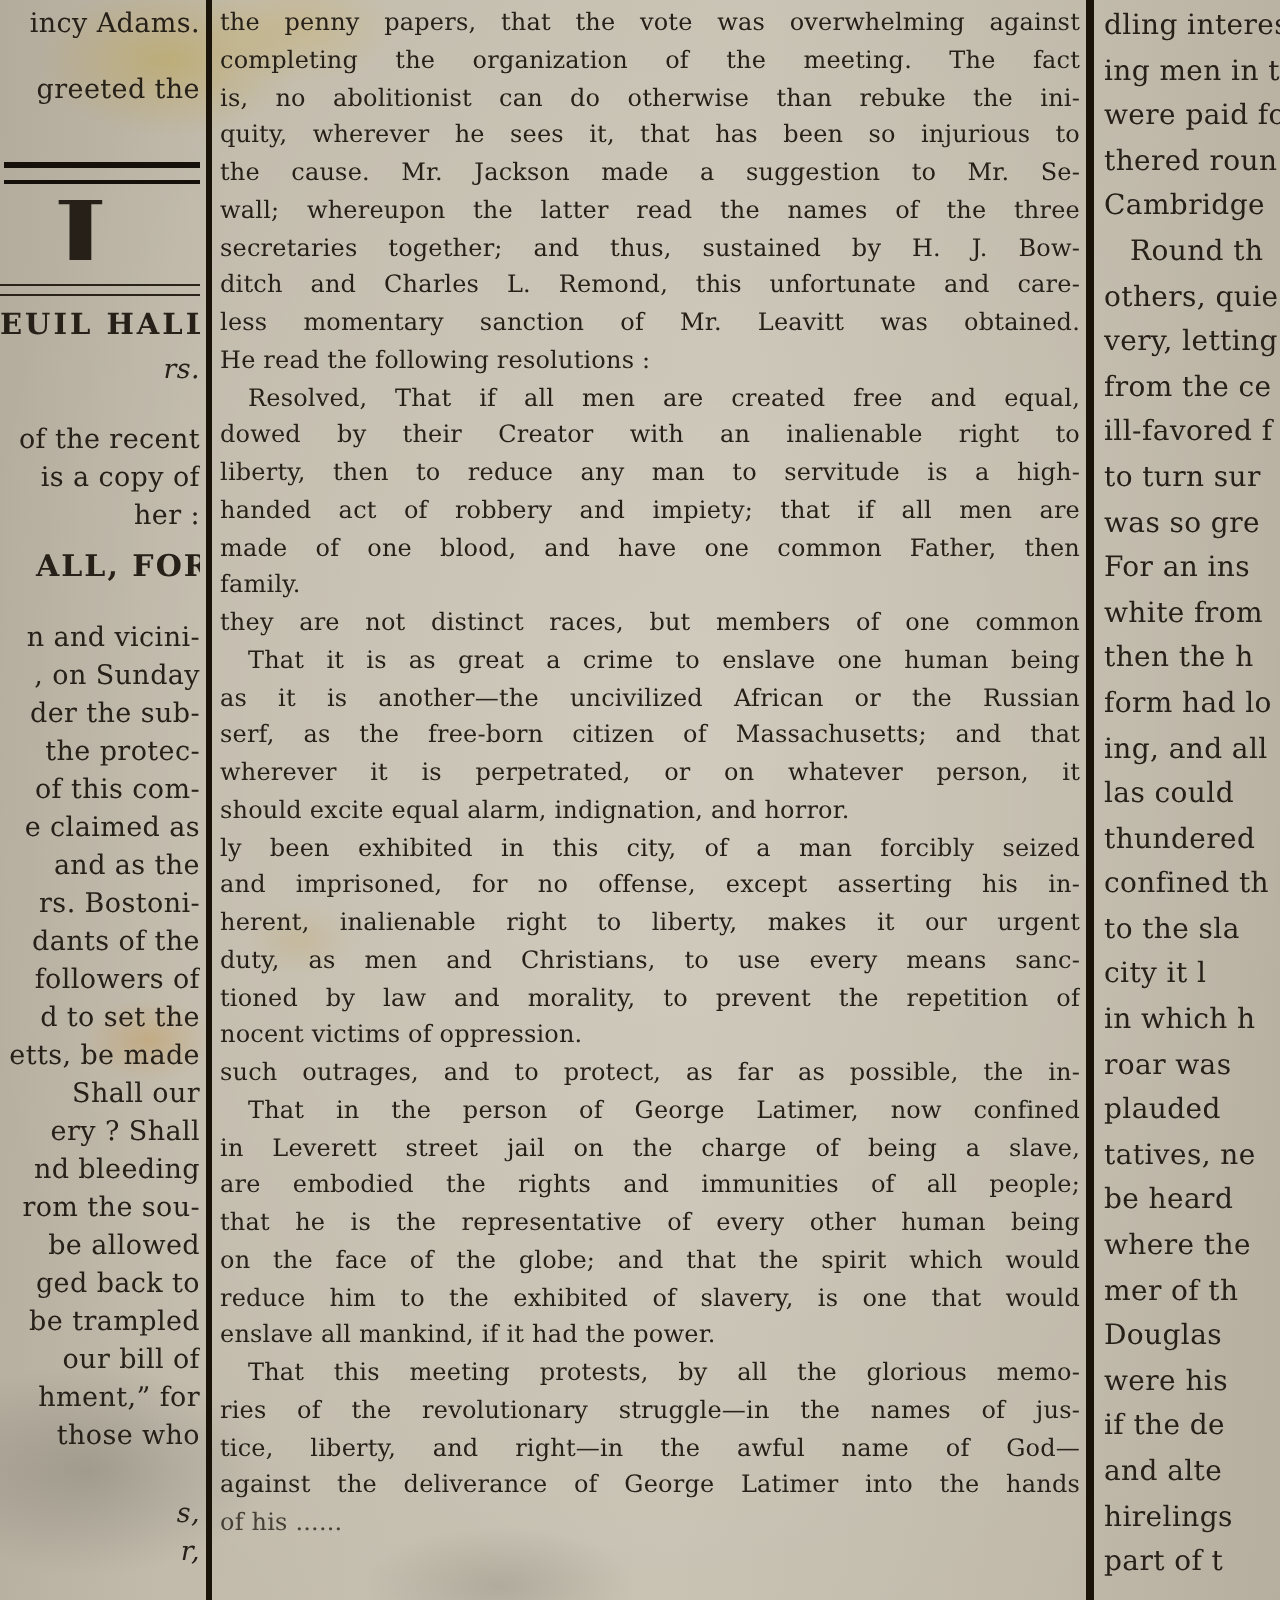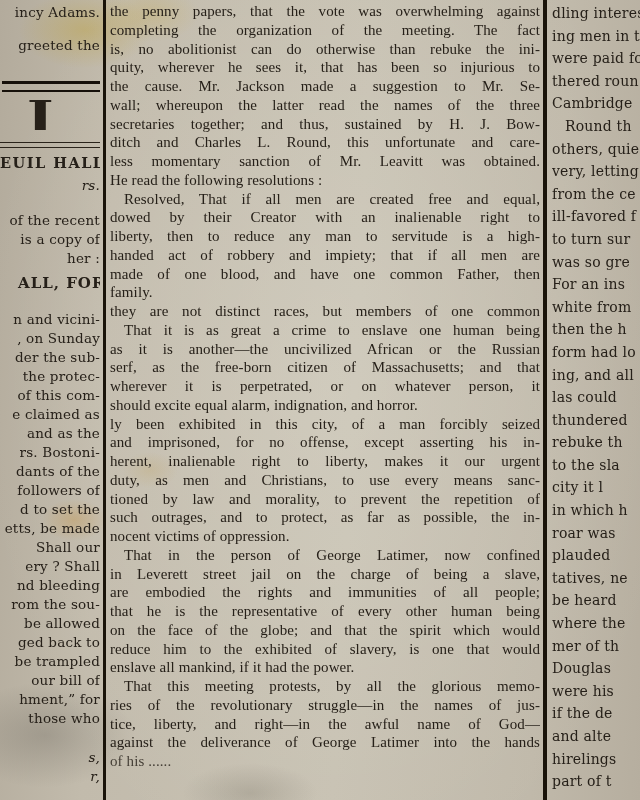--- a/index.html
+++ b/index.html
@@ -28,24 +28,23 @@
   .col-left .heading2{height:18px;line-height:18px;font-size:15px;font-weight:700;letter-spacing:1px;white-space:nowrap;margin-left:18px;}
   .col-left .italic{font-style:italic;}
   .rule-thick{height:6px;border-top:3px solid #16100a;border-bottom:2px solid #16100a;margin:0 0 0 2px;}
   .rule-thin{height:4px;border-top:1px solid #2a231a;border-bottom:1px solid #2a231a;}
   .big-glyph{height:30px;position:relative;overflow:hidden;}
   .big-glyph span{position:absolute;bottom:-20px;right:26px;font-size:58px;font-weight:700;line-height:1;}
 
   
   .col-mid{position:absolute;left:110px;top:2px;width:430px;height:798px;overflow:hidden;padding:0;}
   .mline{
-    height:18.75px;line-height:18.75px;font-size:15px;
+    height:18.75px;line-height:18.75px;font-size:12px;
     text-align:justify;text-align-last:justify;overflow:hidden;white-space:normal;
     letter-spacing:.1px;
-    font-family:Liberation Serif, serif;
   }
   .mline.ind{padding-left:14px;}
   .mline.flush{text-align-last:left;}
   .mline.partial{opacity:.8;}
 
   
   .col-right{position:absolute;left:552px;top:2px;width:88px;height:798px;overflow:hidden;}
   .col-right .rline{height:22.6px;line-height:22.6px;font-size:14px;white-space:nowrap;letter-spacing:.2px;}
   .col-right .rline.ind{padding-left:13px;}
 </style>
@@ -104,42 +103,42 @@
     </div>
   <div class="vrule one"></div>
   <div class="col-mid">
       <div class="mline">the penny papers, that the vote was overwhelming against</div>
       <div class="mline">completing the organization of the meeting.  The fact</div>
       <div class="mline">is, no abolitionist can do otherwise than rebuke the ini-</div>
       <div class="mline">quity, wherever he sees it, that has been so injurious to</div>
       <div class="mline">the cause.  Mr. Jackson made a suggestion to Mr. Se-</div>
       <div class="mline">wall; whereupon the latter read the names of the three</div>
       <div class="mline">secretaries together; and thus, sustained by H. J. Bow-</div>
-      <div class="mline">ditch and Charles L. Round, this unfortunate and care-</div>
+      <div class="mline">ditch and Charles L. Remond, this unfortunate and care-</div>
       <div class="mline">less momentary sanction of Mr. Leavitt was obtained.</div>
       <div class="mline flush">He read the following resolutions :</div>
       <div class="mline ind">Resolved, That if all men are created free and equal,</div>
       <div class="mline">dowed by their Creator with an inalienable right to</div>
       <div class="mline">liberty, then to reduce any man to servitude is a high-</div>
       <div class="mline">handed act of robbery and impiety;  that if all men are</div>
       <div class="mline">made of one blood, and have one common Father, then</div>
       <div class="mline flush">family.</div>
       <div class="mline">they are not distinct races, but members of one common</div>
       <div class="mline ind">That it is as great a crime to enslave one human being</div>
       <div class="mline">as it is another—the uncivilized African or the Russian</div>
       <div class="mline">serf, as the free-born citizen of Massachusetts; and that</div>
       <div class="mline">wherever it is perpetrated, or on whatever person, it</div>
       <div class="mline flush">should excite equal alarm, indignation, and horror.</div>
       <div class="mline">ly been exhibited in this city, of a man forcibly seized</div>
       <div class="mline">and imprisoned, for no offense, except asserting his in-</div>
       <div class="mline">herent, inalienable right to liberty, makes it our urgent</div>
       <div class="mline">duty, as men and Christians, to use every means sanc-</div>
       <div class="mline">tioned by law and morality, to prevent the repetition of</div>
+      <div class="mline flush">nocent victims of oppression.</div>
       <div class="mline">such outrages, and to protect, as far as possible, the in-</div>
-      <div class="mline flush">nocent victims of oppression.</div>
       <div class="mline ind">That in the person of George Latimer, now confined</div>
       <div class="mline">in Leverett street jail on the charge of being a slave,</div>
       <div class="mline">are embodied the rights and immunities of all people;</div>
       <div class="mline">that he is the representative of every other human being</div>
       <div class="mline">on the face of the globe; and that the spirit which would</div>
       <div class="mline">reduce him to the exhibited of slavery, is one that would</div>
       <div class="mline flush">enslave all mankind, if it had the power.</div>
       <div class="mline ind">That this meeting protests, by all the glorious memo-</div>
       <div class="mline">ries of the revolutionary struggle—in the names of jus-</div>
       <div class="mline">tice, liberty, and right—in the awful name of God—</div>
@@ -160,21 +159,21 @@
       <div class="rline">ill-favored f</div>
       <div class="rline">to turn sur</div>
       <div class="rline">was so gre</div>
       <div class="rline">For an ins</div>
       <div class="rline">white from</div>
       <div class="rline">then the h</div>
       <div class="rline">form had lo</div>
       <div class="rline">ing, and all</div>
       <div class="rline">las could</div>
       <div class="rline">thundered</div>
-      <div class="rline">rebuke th</div>
+      <div class="rline">confined th</div>
       <div class="rline">to the sla</div>
       <div class="rline">city it l</div>
       <div class="rline">in which h</div>
       <div class="rline">roar was</div>
       <div class="rline">plauded</div>
       <div class="rline">tatives, ne</div>
       <div class="rline">be heard</div>
       <div class="rline">where the</div>
       <div class="rline">mer of th</div>
       <div class="rline">Douglas</div>

